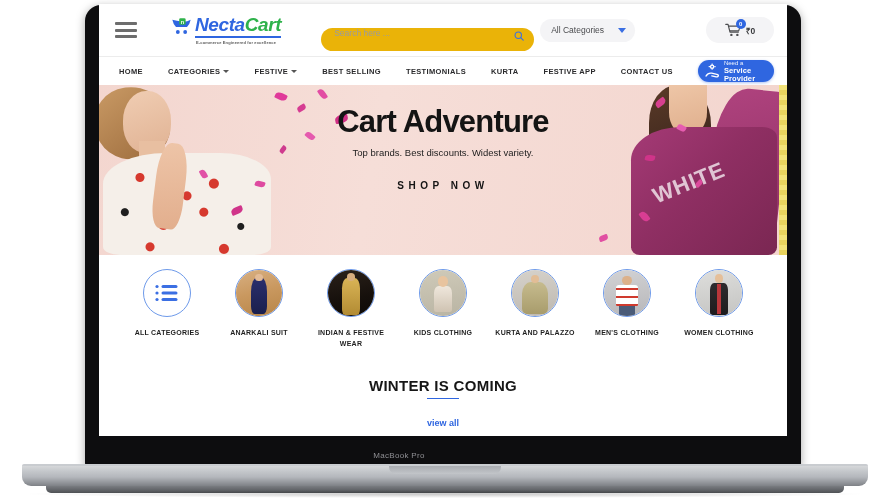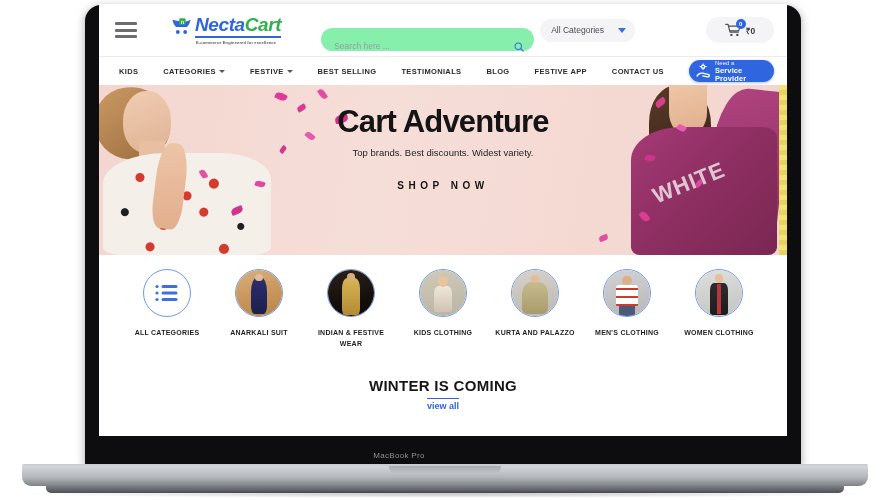--- a/index.html
+++ b/index.html
@@ -127,23 +127,23 @@
     font-weight: bold;
   }
 
   #search-group {
     margin-left: 40px;
     display: flex; align-items: center; gap: 6px;
     flex: 0 0 auto;
   }
   #search-box {
     width: 213px; height: 23px;
-    background: #86efac;
+    background: #eab308;
     border-radius: 12px;
-    display: flex; align-items: flex-end;
+    display: flex; align-items: flex-start;
     padding: 0 9px 0 13px;
     margin-top: 18px;
   }
   #search-input {
     flex: 1; border: none; outline: none; background: transparent;
     font-size: 8.5px; color: #58595c;
     font-family: "Liberation Sans", sans-serif;
   }
   #search-input::placeholder { color: #9a9b9f; }
   #search-icon { width: 12px; height: 12px; flex: 0 0 auto; }
@@ -403,21 +403,21 @@
   }
   #promo-title {
     font-size: 15px; font-weight: bold; color: #161616;
     letter-spacing: .3px;
   }
   #promo-viewall {
     display: inline-block;
     margin-top: 4px;
     font-size: 9px; font-weight: bold; color: #2f66e0;
     border-top: 1.5px solid #2f66e0;
-    padding-top: 2px;
+    padding-top: 19px;
     cursor: pointer;
   }
 </style>
 </head>
 <body>
 
 <div id="laptop-mockup">
 
   <div id="laptop-bezel"></div>
 
@@ -474,38 +474,38 @@
             <circle cx="17.5" cy="17" r="1.7" fill="#4c4d50"></circle>
           </svg>
           <span id="cart-badge">0</span>
         </span>
         <span id="cart-total">₹0</span>
       </div>
     </div>
 
     <div id="main-nav">
       <div class="nav-item">
-        <span>KIDS</span>
+        <span>HOME</span>
       </div>
       <div class="nav-item">
         <span>CATEGORIES</span>
         <span class="nav-caret"></span>
       </div>
       <div class="nav-item">
         <span>FESTIVE</span>
         <span class="nav-caret"></span>
       </div>
       <div class="nav-item">
         <span>BEST SELLING</span>
       </div>
       <div class="nav-item">
         <span>TESTIMONIALS</span>
       </div>
       <div class="nav-item">
-        <span>BLOG</span>
+        <span>KURTA</span>
       </div>
       <div class="nav-item">
         <span>FESTIVE APP</span>
       </div>
       <div class="nav-item">
         <span>CONTACT US</span>
       </div>
 
       <div id="service-provider-button">
         <span id="service-provider-icons">

